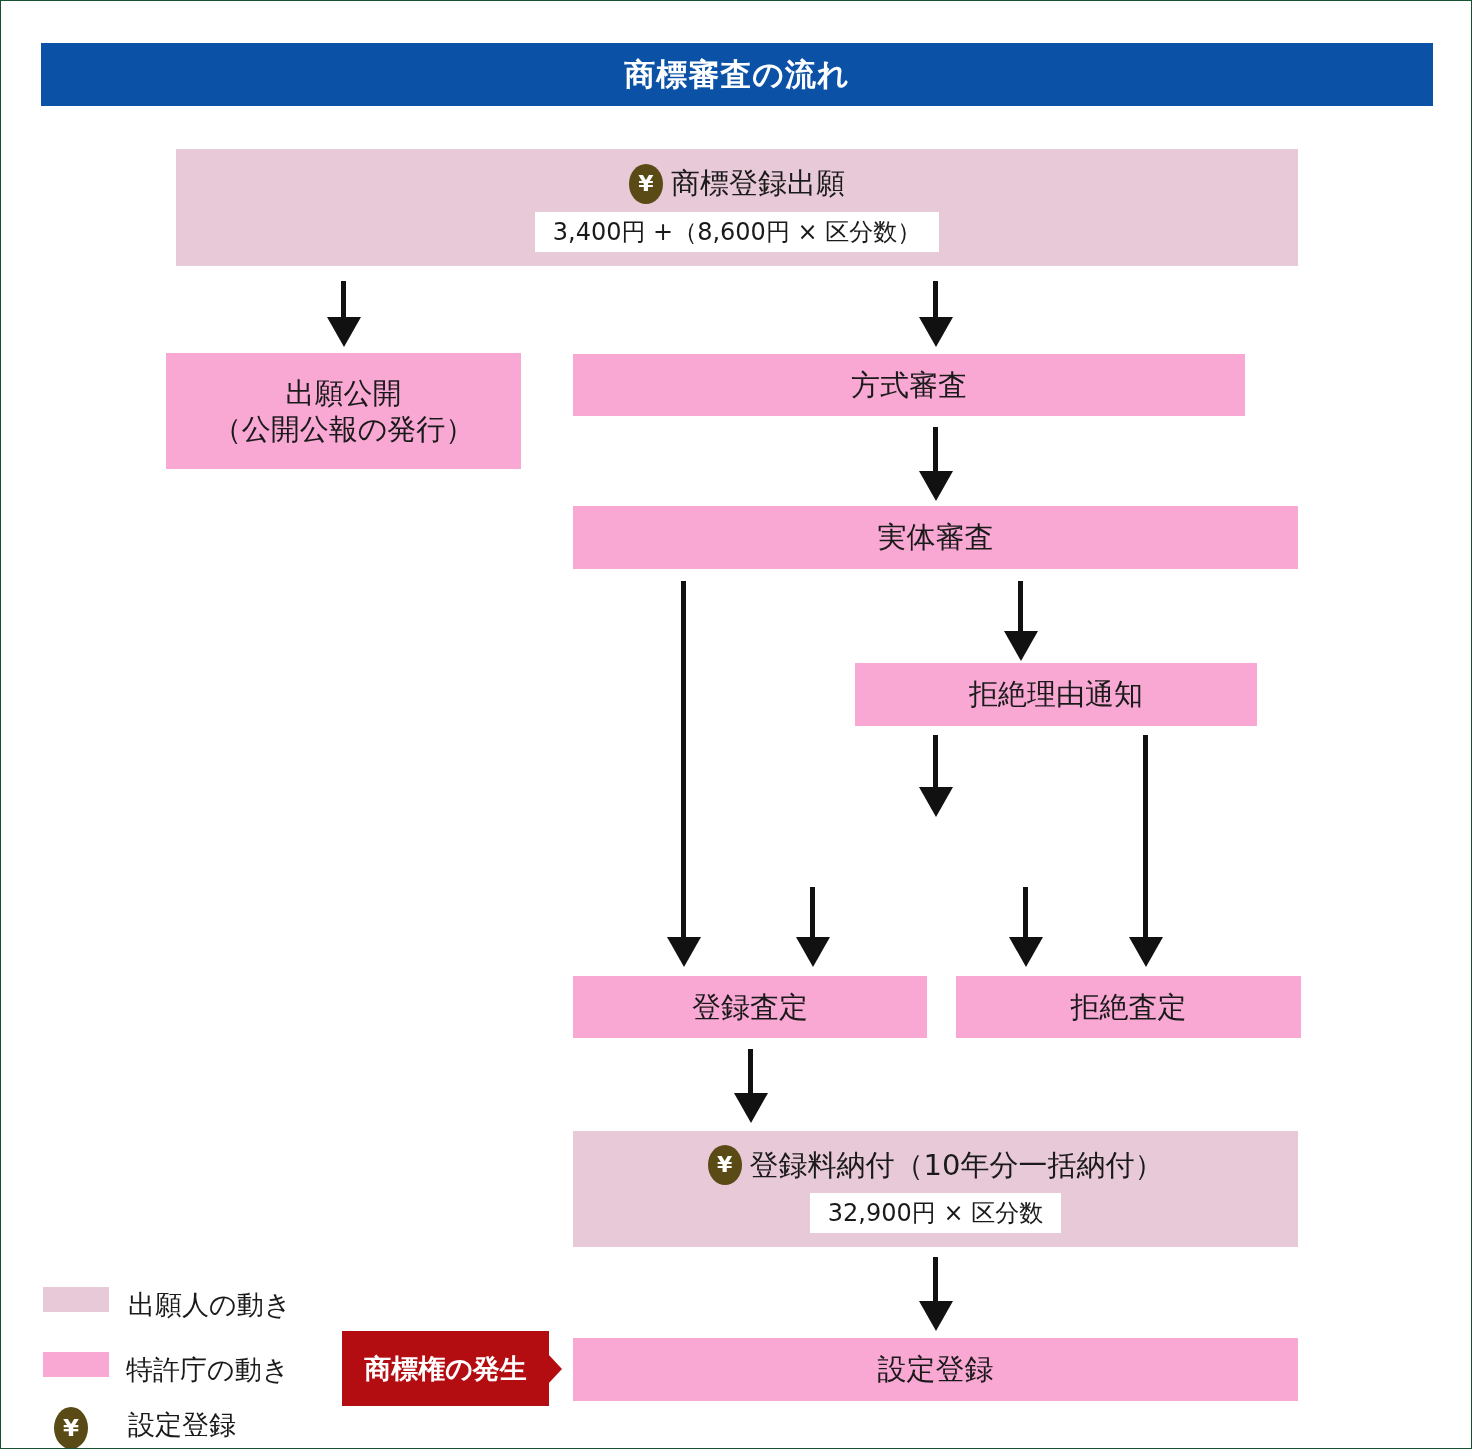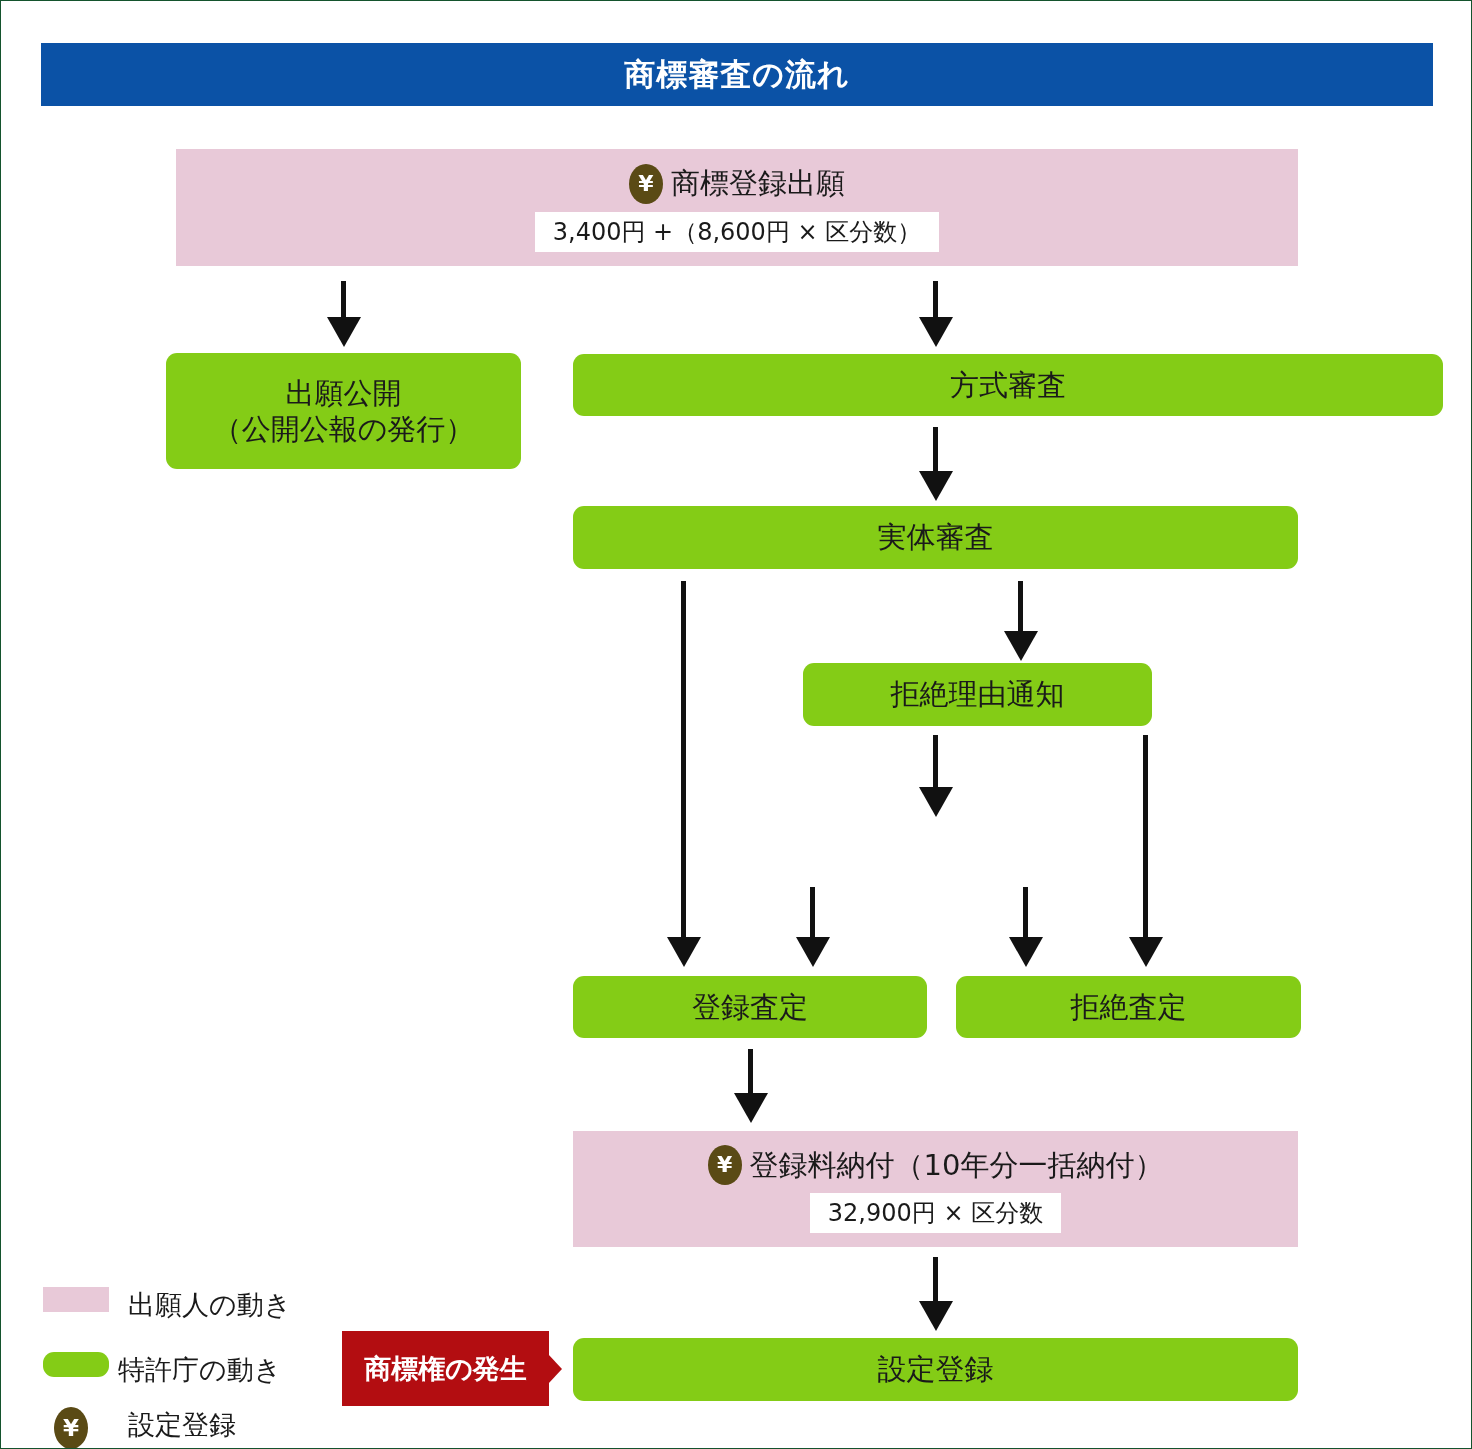--- a/index.html
+++ b/index.html
@@ -11,21 +11,21 @@
   .abs{position:absolute;box-sizing:border-box;}
   .header{
     background:#0b52a6;color:#ffffff;font-weight:bold;font-size:31px;
     display:flex;align-items:center;justify-content:center;letter-spacing:1px;
   }
   .box{
     display:flex;align-items:center;justify-content:center;
     font-size:29px;line-height:1.25;text-align:center;
   }
   .pink{background:#e8c9d8;}
-  .blue{background:#84cc16;border-radius:11px;}
+  .blue{background:#f9a8d4;}
   .box-col{flex-direction:column;}
   .fee-strip{
     background:#ffffff;font-size:24px;padding:5px 18px;margin-top:8px;
     display:inline-block;white-space:nowrap;
   }
   .label-row{display:flex;align-items:center;gap:8px;white-space:nowrap;}
   .yen-badge{
     background:#5a4a15;color:#ffffff;font-weight:bold;
     border-radius:50%;display:flex;align-items:center;justify-content:center;
     flex:0 0 auto;
@@ -67,31 +67,31 @@
   </div>
 
   <div class="arrow" style="left:340px;top:280px;height:36px;"></div>
   <div class="arrow" style="left:932px;top:280px;height:36px;"></div>
 
   <div class="abs box box-col blue" style="left:165px;top:352px;width:355px;height:116px;">
     <div>出願公開</div>
     <div>（公開公報の発行）</div>
   </div>
 
-  <div class="abs box blue" style="left:572px;top:353px;width:870px;height:62px;">方式審査</div>
+  <div class="abs box blue" style="left:572px;top:353px;width:672px;height:62px;">方式審査</div>
 
   <div class="arrow" style="left:932px;top:426px;height:44px;"></div>
 
   <div class="abs box blue" style="left:572px;top:505px;width:725px;height:63px;">実体審査</div>
 
   <div class="arrow" style="left:680px;top:580px;height:356px;"></div>
 
   <div class="arrow" style="left:1017px;top:580px;height:50px;"></div>
 
-  <div class="abs box blue" style="left:802px;top:662px;width:349px;height:63px;">拒絶理由通知</div>
+  <div class="abs box blue" style="left:854px;top:662px;width:402px;height:63px;">拒絶理由通知</div>
 
   <div class="arrow" style="left:932px;top:734px;height:52px;"></div>
   <div class="arrow" style="left:1142px;top:734px;height:202px;"></div>
 
 
   <div class="arrow" style="left:809px;top:886px;height:50px;"></div>
   <div class="arrow" style="left:1022px;top:886px;height:50px;"></div>
 
   <div class="abs box blue" style="left:572px;top:975px;width:354px;height:62px;">登録査定</div>
   <div class="abs box blue" style="left:955px;top:975px;width:345px;height:62px;">拒絶査定</div>
@@ -109,21 +109,21 @@
   <div class="arrow" style="left:932px;top:1256px;height:44px;"></div>
 
   <div class="abs box blue" style="left:572px;top:1337px;width:725px;height:63px;">設定登録</div>
 
   <div class="abs callout" style="left:341px;top:1330px;width:207px;height:75px;">商標権の発生</div>
 
   <div class="abs legend-row" style="left:42px;top:1262px;gap:19px;">
     <span class="swatch pink"></span>
     <span class="legend-label">出願人の動き</span>
   </div>
-  <div class="abs legend-row" style="left:42px;top:1327px;gap:9px;">
+  <div class="abs legend-row" style="left:42px;top:1327px;gap:17px;">
     <span class="swatch blue"></span>
     <span class="legend-label">特許庁の動き</span>
   </div>
   <div class="abs legend-row" style="left:53px;top:1382px;gap:40px;">
     <span class="yen-badge sz-legend">¥</span>
     <span class="legend-label">設定登録</span>
   </div>
 
 </div>
 

